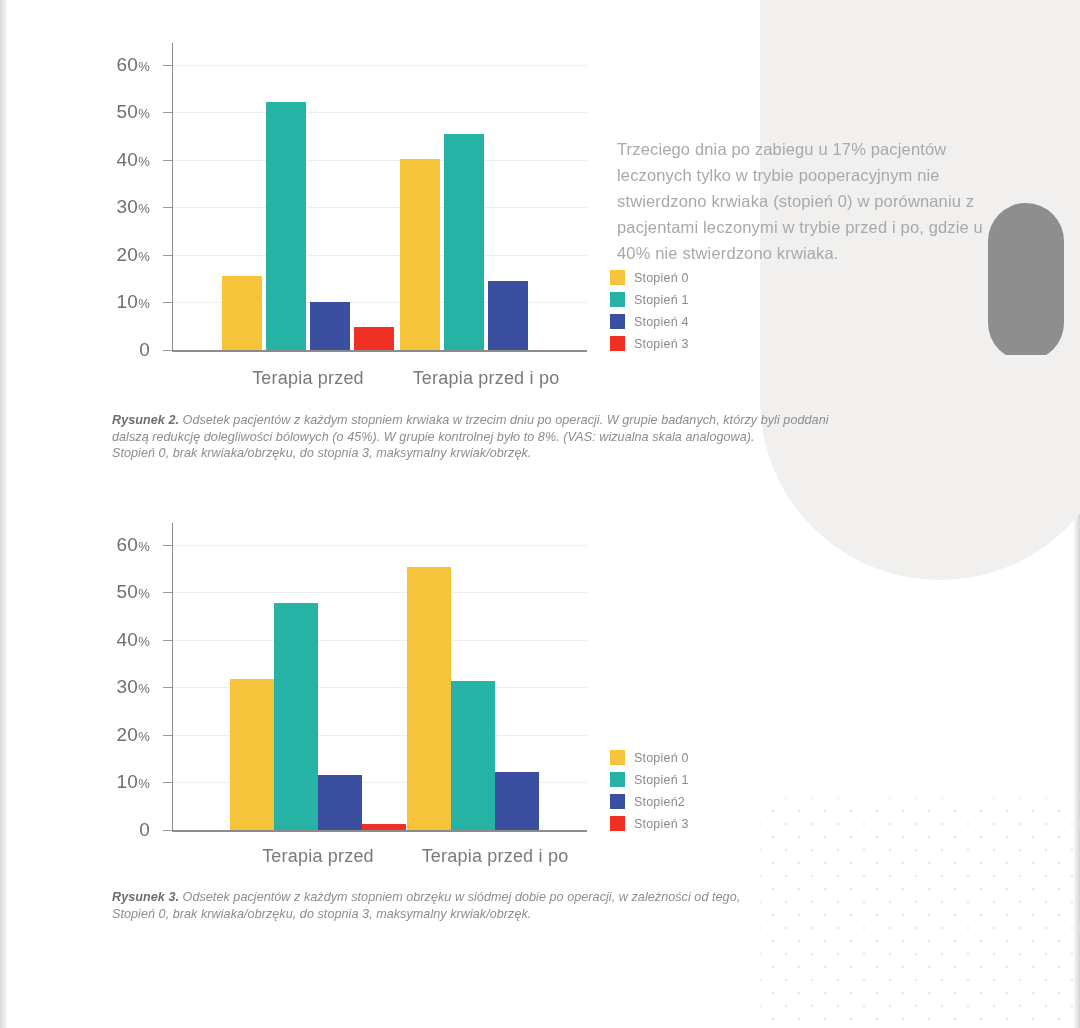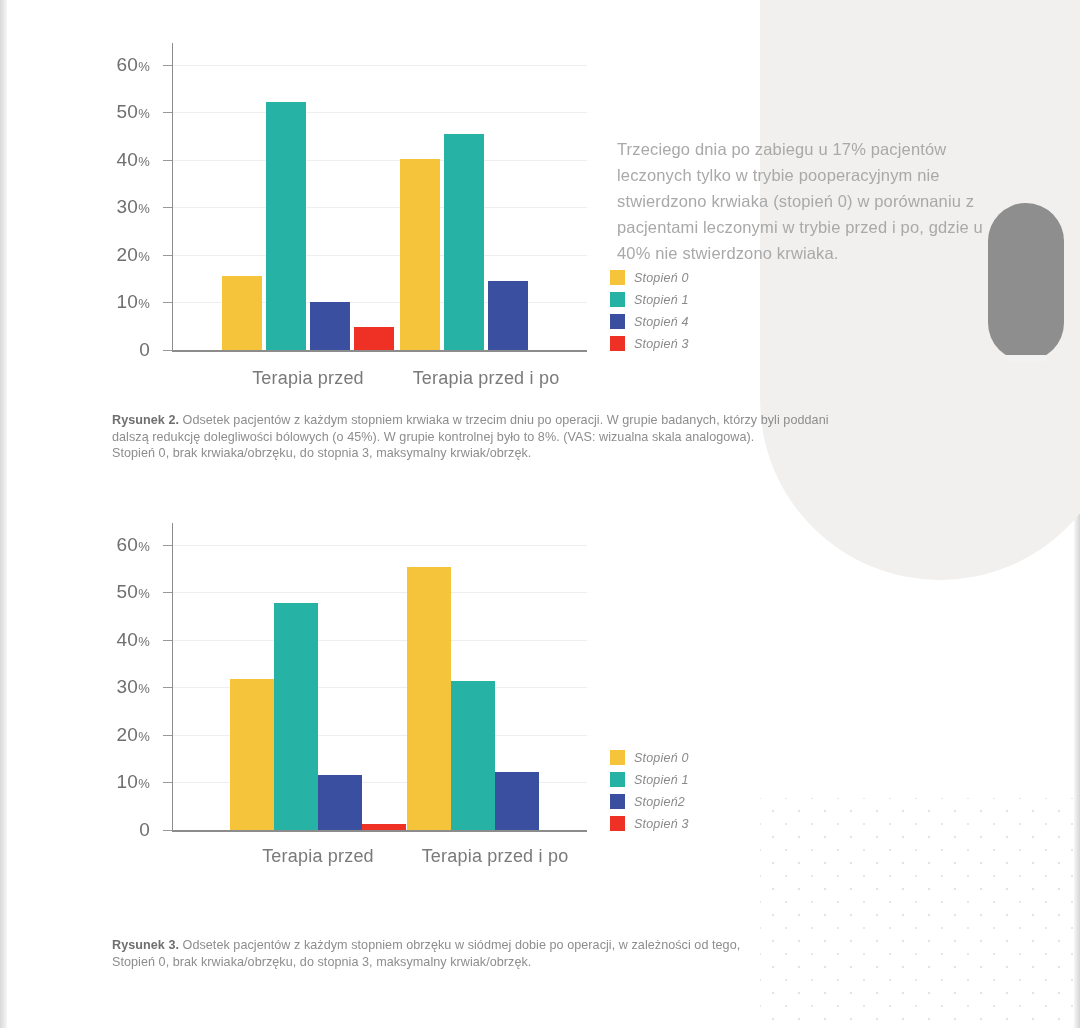--- a/index.html
+++ b/index.html
@@ -88,21 +88,21 @@
 
   .bar{ position:absolute; bottom:0; }
 
   .xlabel{
     position:absolute; text-align:center;
     font-size:18px; color:#7a7a7a; letter-spacing:.2px;
     white-space:nowrap; transform:translateX(-50%);
   }
 
   
-  .legend{ position:absolute;font-style:italic; }
+  .legend{ position:absolute; }
   .legend-item{
     display:flex; align-items:center; margin-bottom:7px; height:15px;
   }
   .legend-swatch{
     width:15px; height:15px; margin-right:9px; flex:0 0 auto;
   }
   .legend-label{
     font-size:12.5px; color:#8a8a8a; letter-spacing:.2px; white-space:nowrap;
   }
 
@@ -113,21 +113,21 @@
     letter-spacing:.15px;
   }
 
   
   .caption{
     position:absolute; left:112px; width:905px;
     font-size:12.6px; line-height:16.5px; color:#8d8d8d;
     letter-spacing:.05px;
   }
   .caption .lead{ font-weight:bold; color:#6f6f6f; }
-  .caption p{ margin:0; }
+  .caption p{ margin:0;font-style:italic; }
 </style>
 </head>
 <body>
 
 <div id="bg-left-strip"></div>
 <div id="bg-right-strip"></div>
 <div id="bg-round-shape"></div>
 <div id="bg-dots"></div>
 
 <div id="drag-handle">
@@ -242,19 +242,19 @@
         </div>
         <div class="legend-item">
           <span class="legend-swatch" style="background: rgb(59, 79, 160);"></span>
           <span class="legend-label">Stopień2</span>
         </div>
         <div class="legend-item">
           <span class="legend-swatch" style="background: rgb(238, 49, 36);"></span>
           <span class="legend-label">Stopień 3</span>
         </div>
       </div>
-    <div class="caption" id="caption-2" style="top:937px;">
+    <div class="caption" id="caption-2" style="top:889px;">
         <p><span class="lead">Rysunek 3.</span> Odsetek pacjentów z każdym stopniem obrzęku w siódmej dobie po operacji, w zależności od tego,</p>
         <p>Stopień 0, brak krwiaka/obrzęku, do stopnia 3, maksymalny krwiak/obrzęk.</p>
       </div>
   </div>
 
 </div>
 
 </body></html>

